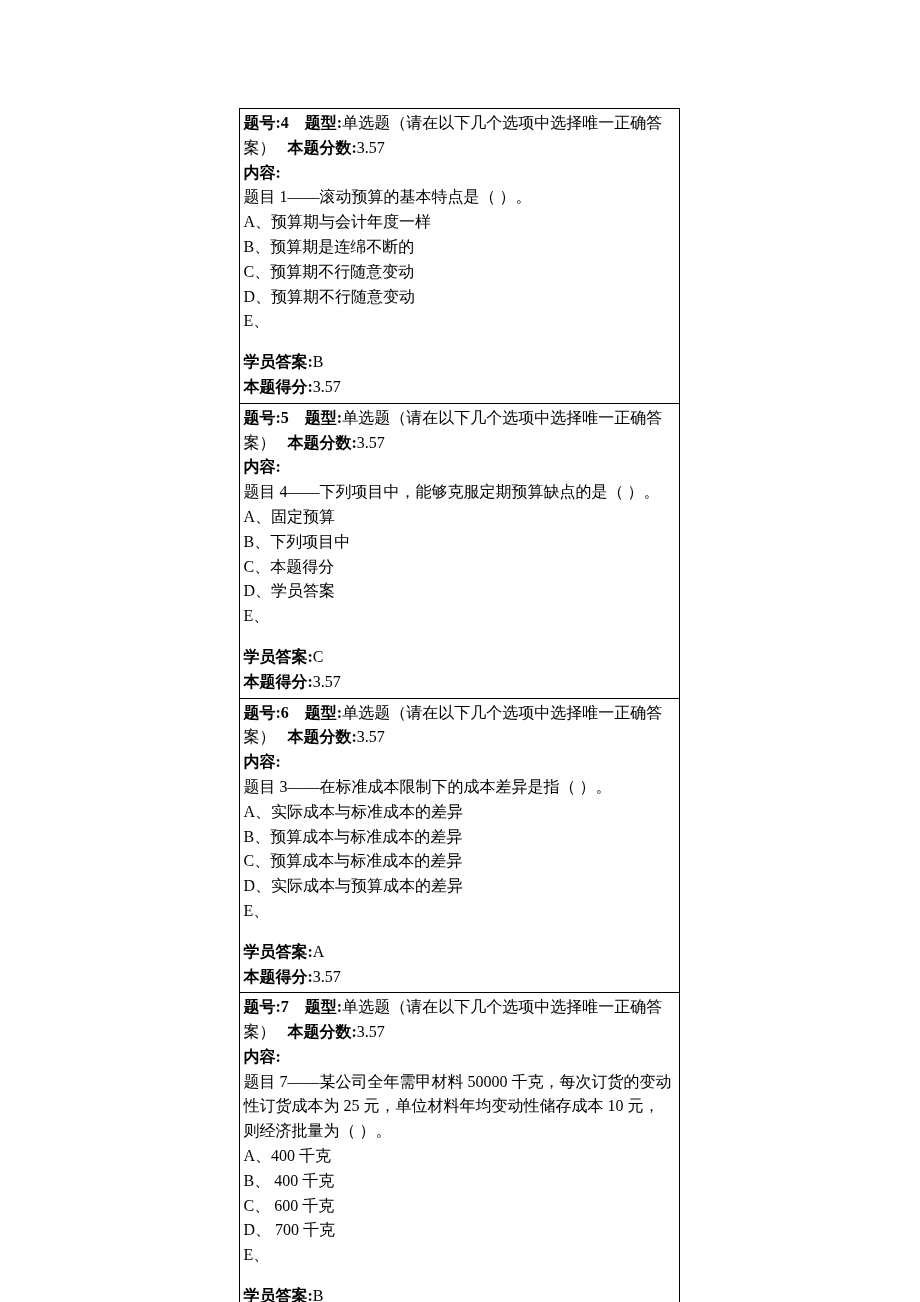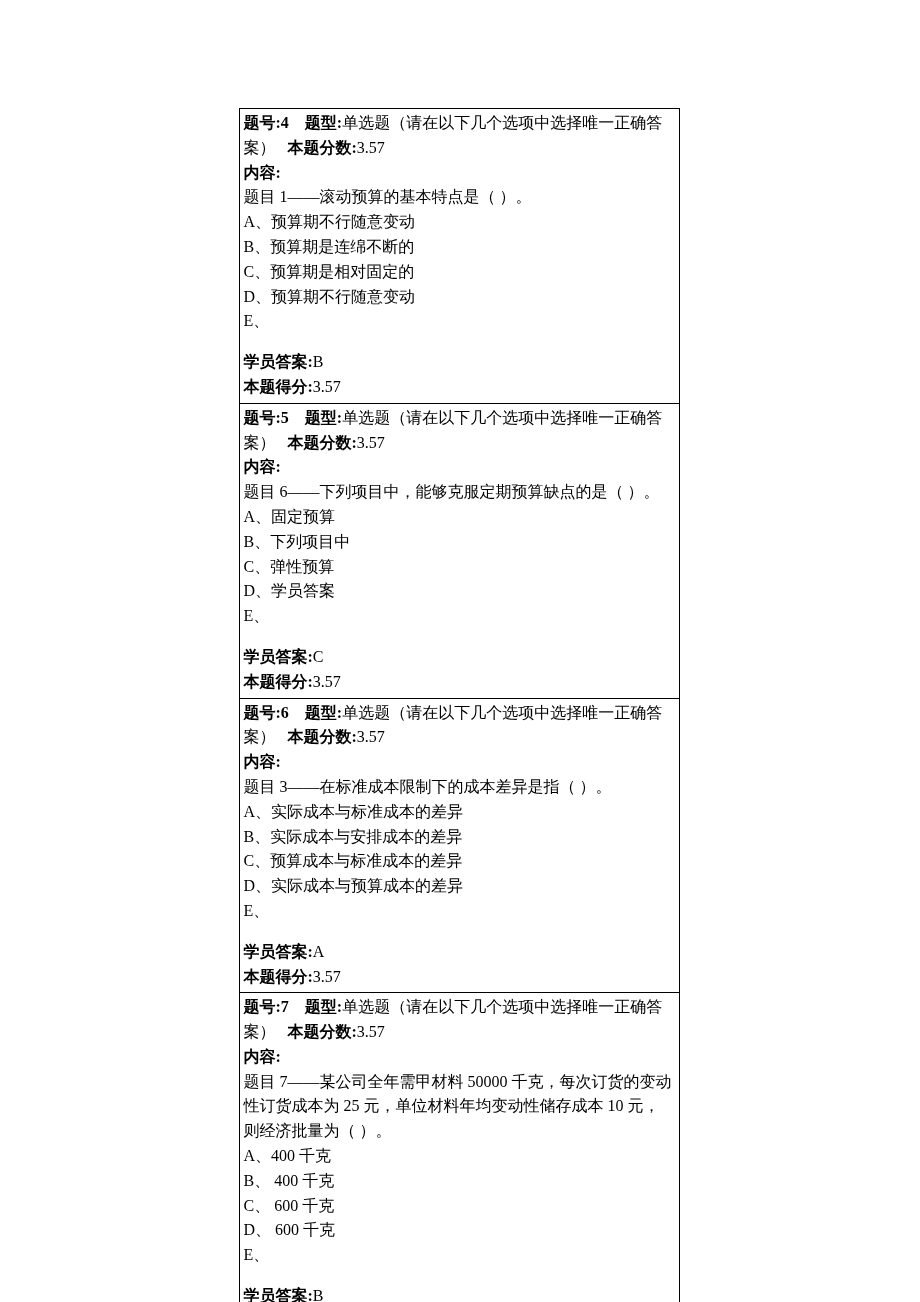--- a/index.html
+++ b/index.html
@@ -48,66 +48,66 @@
           <td>
       <p class="line">
         <span class="bold">题号:</span><span class="bold">4</span>
         &nbsp;&nbsp;
         <span class="bold">题型:</span><span>单选题（请在以下几个选项中选择唯一正确答案）</span>
         &nbsp;
         <span class="bold">本题分数:</span><span>3.57</span>
       </p>
       <p class="line bold">内容:</p>
       <p class="line">题目 1——滚动预算的基本特点是（ ）。</p>
-      <p class="line">A、预算期不行随意变动</p>
+      <p class="line">A、预算期与会计年度一样</p>
       <p class="line">B、预算期是连绵不断的</p>
-      <p class="line">C、预算期是相对固定的</p>
+      <p class="line">C、预算期不行随意变动</p>
       <p class="line">D、预算期不行随意变动</p>
       <p class="line">E、</p>
       <div class="spacer"></div>
       <p class="line"><span class="bold">学员答案:</span><span>B</span></p>
       <p class="line"><span class="bold">本题得分:</span><span>3.57</span></p>
     </td>
         </tr>
 
     <tr>
           <td>
       <p class="line">
         <span class="bold">题号:</span><span class="bold">5</span>
         &nbsp;&nbsp;
         <span class="bold">题型:</span><span>单选题（请在以下几个选项中选择唯一正确答案）</span>
         &nbsp;
         <span class="bold">本题分数:</span><span>3.57</span>
       </p>
       <p class="line bold">内容:</p>
-      <p class="line">题目 6——下列项目中，能够克服定期预算缺点的是（ ）。</p>
+      <p class="line">题目 4——下列项目中，能够克服定期预算缺点的是（ ）。</p>
       <p class="line">A、固定预算</p>
       <p class="line">B、下列项目中</p>
-      <p class="line">C、弹性预算</p>
+      <p class="line">C、本题得分</p>
       <p class="line">D、学员答案</p>
       <p class="line">E、</p>
       <div class="spacer"></div>
       <p class="line"><span class="bold">学员答案:</span><span>C</span></p>
       <p class="line"><span class="bold">本题得分:</span><span>3.57</span></p>
     </td>
         </tr>
 
     <tr>
           <td>
       <p class="line">
         <span class="bold">题号:</span><span class="bold">6</span>
         &nbsp;&nbsp;
         <span class="bold">题型:</span><span>单选题（请在以下几个选项中选择唯一正确答案）</span>
         &nbsp;
         <span class="bold">本题分数:</span><span>3.57</span>
       </p>
       <p class="line bold">内容:</p>
       <p class="line">题目 3——在标准成本限制下的成本差异是指（ ）。</p>
       <p class="line">A、实际成本与标准成本的差异</p>
-      <p class="line">B、实际成本与安排成本的差异</p>
+      <p class="line">B、预算成本与标准成本的差异</p>
       <p class="line">C、预算成本与标准成本的差异</p>
       <p class="line">D、实际成本与预算成本的差异</p>
       <p class="line">E、</p>
       <div class="spacer"></div>
       <p class="line"><span class="bold">学员答案:</span><span>A</span></p>
       <p class="line"><span class="bold">本题得分:</span><span>3.57</span></p>
     </td>
         </tr>
 
     <tr>
@@ -117,21 +117,21 @@
         &nbsp;&nbsp;
         <span class="bold">题型:</span><span>单选题（请在以下几个选项中选择唯一正确答案）</span>
         &nbsp;
         <span class="bold">本题分数:</span><span>3.57</span>
       </p>
       <p class="line bold">内容:</p>
       <p class="line">题目 7——某公司全年需甲材料 50000 千克，每次订货的变动性订货成本为 25 元，单位材料年均变动性储存成本 10 元，则经济批量为（ ）。</p>
       <p class="line">A、400 千克</p>
       <p class="line">B、 400 千克</p>
       <p class="line">C、 600 千克</p>
-      <p class="line">D、 600 千克</p>
+      <p class="line">D、 700 千克</p>
       <p class="line">E、</p>
       <div class="spacer"></div>
       <p class="line"><span class="bold">学员答案:</span><span>B</span></p>
     </td>
         </tr>
 
   </tbody>
     </table>
 </div>
 

